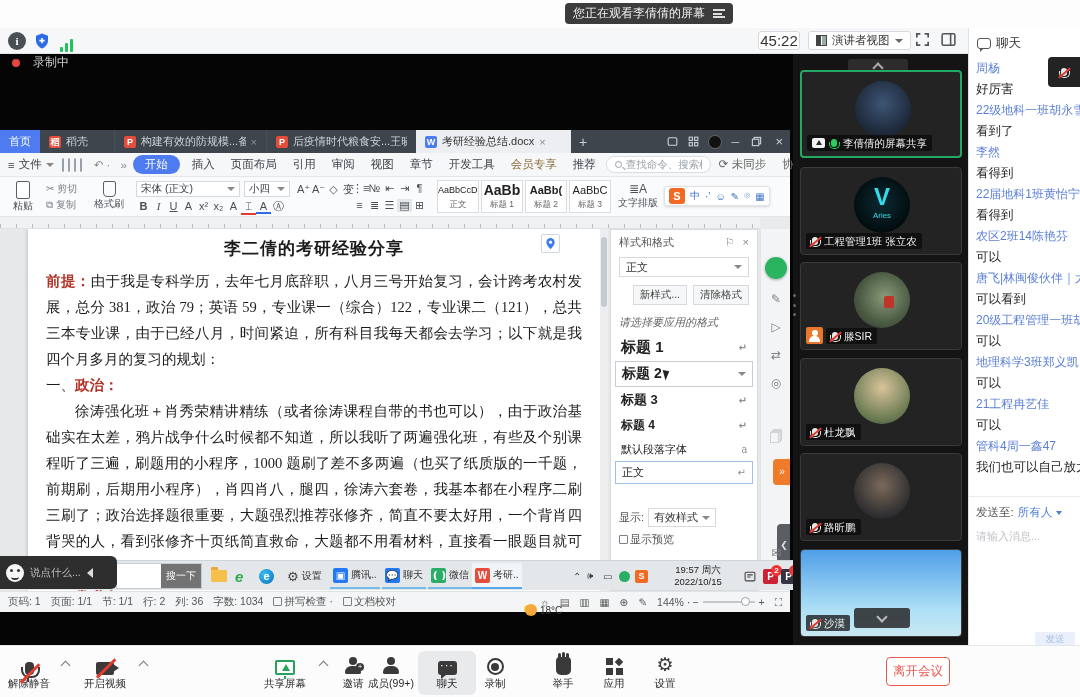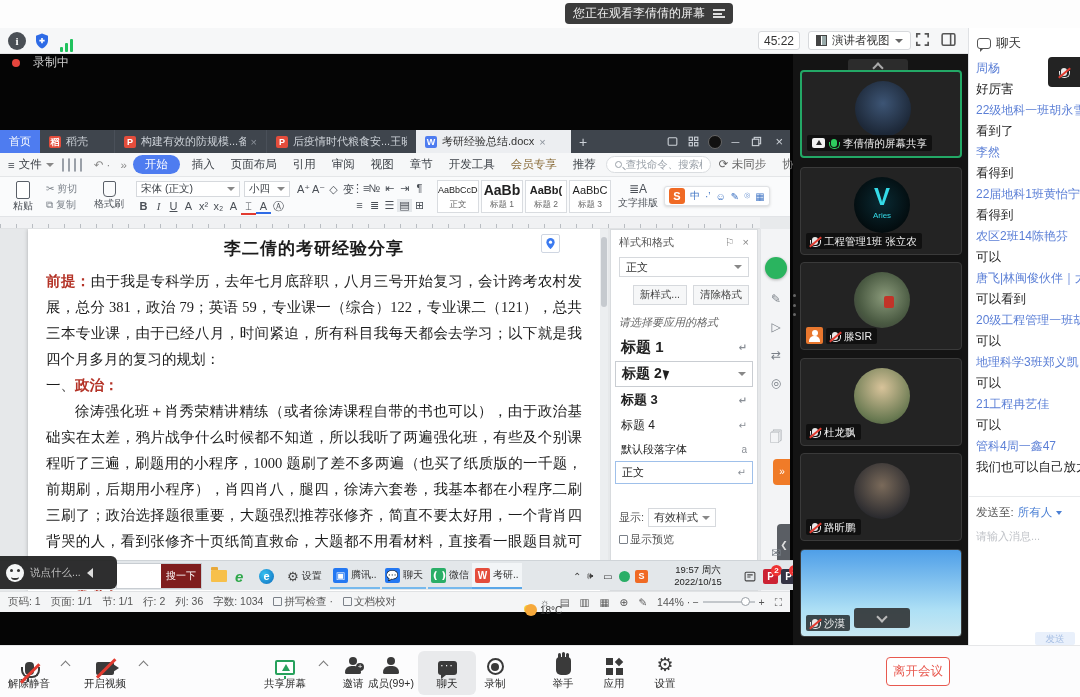--- a/index.html
+++ b/index.html
@@ -11,21 +11,21 @@
 .banner{left:565px;top:3px;height:21px;background:#3c3c3c;border-radius:4px;color:#f2f2f2;font-size:12px;line-height:21px;padding:0 8px;display:flex;align-items:center;gap:8px;}
 .menu-lines{display:inline-block;width:12px;height:9px;border-top:2px solid #ddd;border-bottom:2px solid #ddd;position:relative;}
 .menu-lines::after{content:"";position:absolute;left:0;top:2px;width:9px;height:2px;background:#ddd;}
 
 .m-header{left:0;top:28px;width:968px;height:26px;background:#f6f7f8;border-bottom:1px solid #e3e4e6;}
 .hicon{top:32px;width:18px;height:18px;border-radius:4px;}
 .info-ic{background:#4a4f55;border-radius:50%;color:#fff;font-size:11px;font-weight:bold;text-align:center;line-height:18px;font-family:"Liberation Serif",serif;}
 .shield-ic svg{display:block;}
 .signal-ic{display:flex;align-items:flex-end;gap:2px;}
 .signal-ic i{display:block;width:3px;background:#21c25e;border-radius:1px;}
-.timer-box{left:758px;top:31px;width:42px;height:19px;background:#fff;border:1px solid #d7d9dc;border-radius:3px;font-size:12px;color:#333;text-align:center;line-height:18px;}
+.timer-box{left:758px;top:31px;width:42px;height:19px;background:#fff;border:1px solid #d7d9dc;border-radius:3px;font-size:15px;color:#333;text-align:center;line-height:18px;}
 .view-btn{left:808px;top:31px;height:19px;background:#fff;border:1px solid #d7d9dc;border-radius:3px;font-size:11.5px;color:#333;display:flex;align-items:center;gap:5px;padding:0 7px;}
 .vb-ic{width:11px;height:11px;background:linear-gradient(90deg,#444 48%,#fff 48%,#fff 52%,#9aa 52%);border:1px solid #444;}
 .caret-d{width:0;height:0;border-left:4px solid transparent;border-right:4px solid transparent;border-top:4px solid #666;display:inline-block;}
 .fs-ic,.layout-ic{top:31px;width:18px;height:18px;}
 
 .screen{left:0;top:54px;width:793px;height:591px;background:#050505;}
 .rec-dot{width:8px;height:8px;border-radius:50%;background:#e5453d;}
 .rec-label{color:#cfcfcf;font-size:12px;}
 
 .wps{left:0;top:76px;width:790px;height:482px;background:#e8eaec;font-size:11px;}
@@ -65,21 +65,21 @@
 
 .spanel{left:610px;top:0;width:148px;height:362px;background:#fff;border:1px solid #d8dbde;font-size:11px;color:#444;}
 .spanel .hd{display:flex;justify-content:space-between;align-items:center;padding:5px 8px;color:#555;}
 .sdrop{margin:2px 8px;border:1px solid #d6d9dd;height:20px;display:flex;align-items:center;justify-content:space-between;padding:0 6px;color:#333;}
 .sbtn{display:inline-block;border:1px solid #d6d9dd;background:#f6f7f8;padding:2px 6px;font-size:10.5px;color:#444;}
 .sitem{padding:4px 10px;display:flex;justify-content:space-between;align-items:center;color:#222;}
 .pilcrow{color:#8a8f96;font-size:10px;}
 .sitem.h1{font-size:15px;font-weight:bold;}
 .sitem.h2{font-size:14px;font-weight:bold;border:1px solid #c9cdd2;margin:0 4px;padding:3px 6px;}
 .sitem.h3{font-size:13px;font-weight:bold;}
-.sitem.h4{font-size:12px;font-weight:normal;}
+.sitem.h4{font-size:12px;font-weight:bold;}
 .sitem.body{border:1px solid #9fc0ea;margin:0 4px;padding:3px 6px;}
 .cursor-arrow{width:0;height:0;border-left:6px solid #222;border-top:3px solid transparent;border-bottom:8px solid transparent;transform:rotate(-15deg);}
 
 .rstrip{left:760px;top:99px;width:30px;height:362px;background:#f3f4f6;border-left:1px solid #e2e4e7;}
 .rico{position:absolute;left:7px;width:16px;height:16px;color:#7a8088;font-size:12px;text-align:center;line-height:16px;}
 .greenball{position:absolute;left:4px;top:28px;width:22px;height:22px;border-radius:50%;background:#2ab45f;box-shadow:0 1px 3px rgba(0,0,0,.3);}
 .orangetab{position:absolute;left:12px;top:230px;width:18px;height:26px;background:#f07b28;border-radius:4px 0 0 4px;color:#fff;font-size:10px;text-align:center;line-height:26px;}
 .darktab{position:absolute;left:16px;top:295px;width:14px;height:42px;background:#5a5e64;border-radius:4px 0 0 4px;color:#ddd;font-size:9px;text-align:center;line-height:42px;}
 
 .wps-status{left:0;top:461px;width:790px;height:21px;background:#f4f5f6;border-top:1px solid #e0e2e4;display:flex;align-items:center;font-size:10.5px;color:#555;}
@@ -472,21 +472,21 @@
             <i></i>
           </span>
         <span class="sitm">+</span>
         <span class="sitm" style="margin-right:8px;">⛶</span>
       </div>
     </div>
 
     <div class="abs taskbar">
       <div class="tb-item" style="left:116px;width:86px;background:#fff;border:1px solid #c8cdd2;padding:0;">
         <span style="flex:1;overflow:hidden;color:#777;padding-left:3px;"></span>
-        <span style="background:#7f1d1d;color:#fff;height:100%;display:flex;align-items:center;padding:4px 5px;">搜一下</span>
+        <span style="background:#737373;color:#fff;height:100%;display:flex;align-items:center;padding:4px 5px;">搜一下</span>
       </div>
       <div class="tb-item" style="left:208px;">
           <span class="folder"></span>
         </div>
       <div class="tb-item" style="left:232px;">
           <span style="color:#2ea84a;font-size:15px;font-weight:bold;font-style:italic;">e</span>
         </div>
       <div class="tb-item" style="left:256px;">
           <span style="width:15px;height:15px;border-radius:50%;background:radial-gradient(circle at 35% 35%,#35c1f1,#0f6cbd);color:#fff;font-size:11px;font-weight:bold;text-align:center;line-height:15px;">e</span>
         </div>

